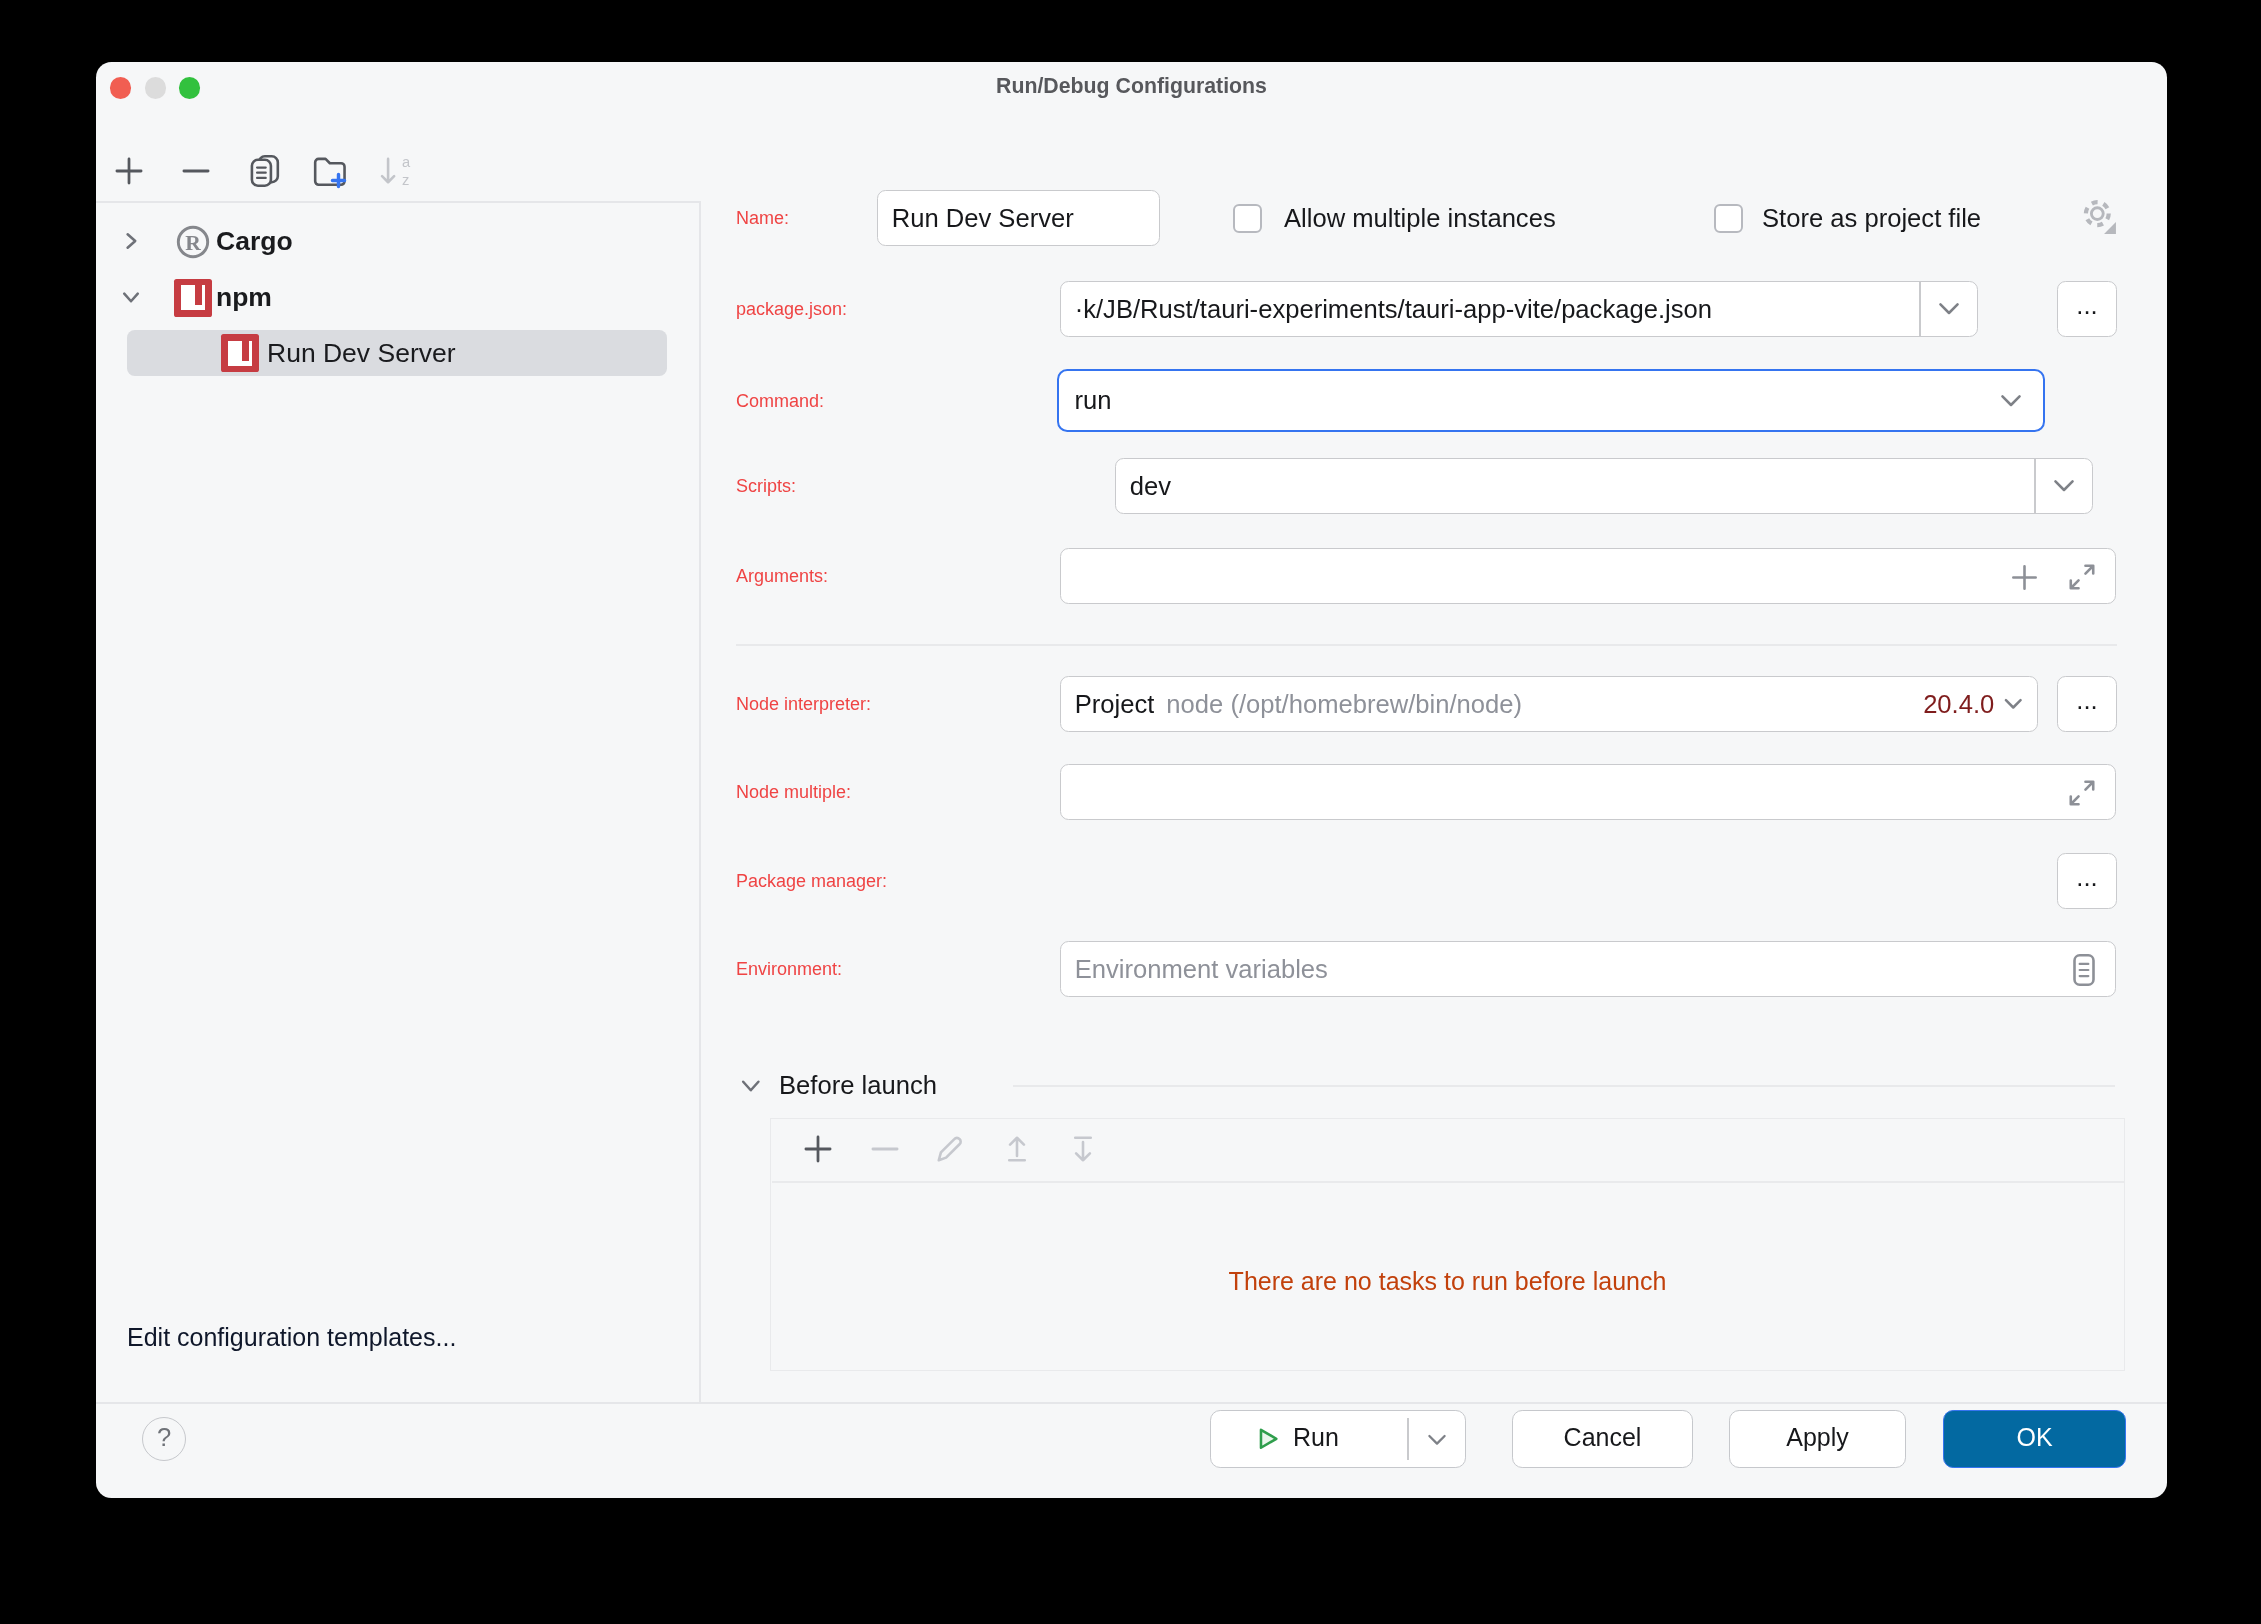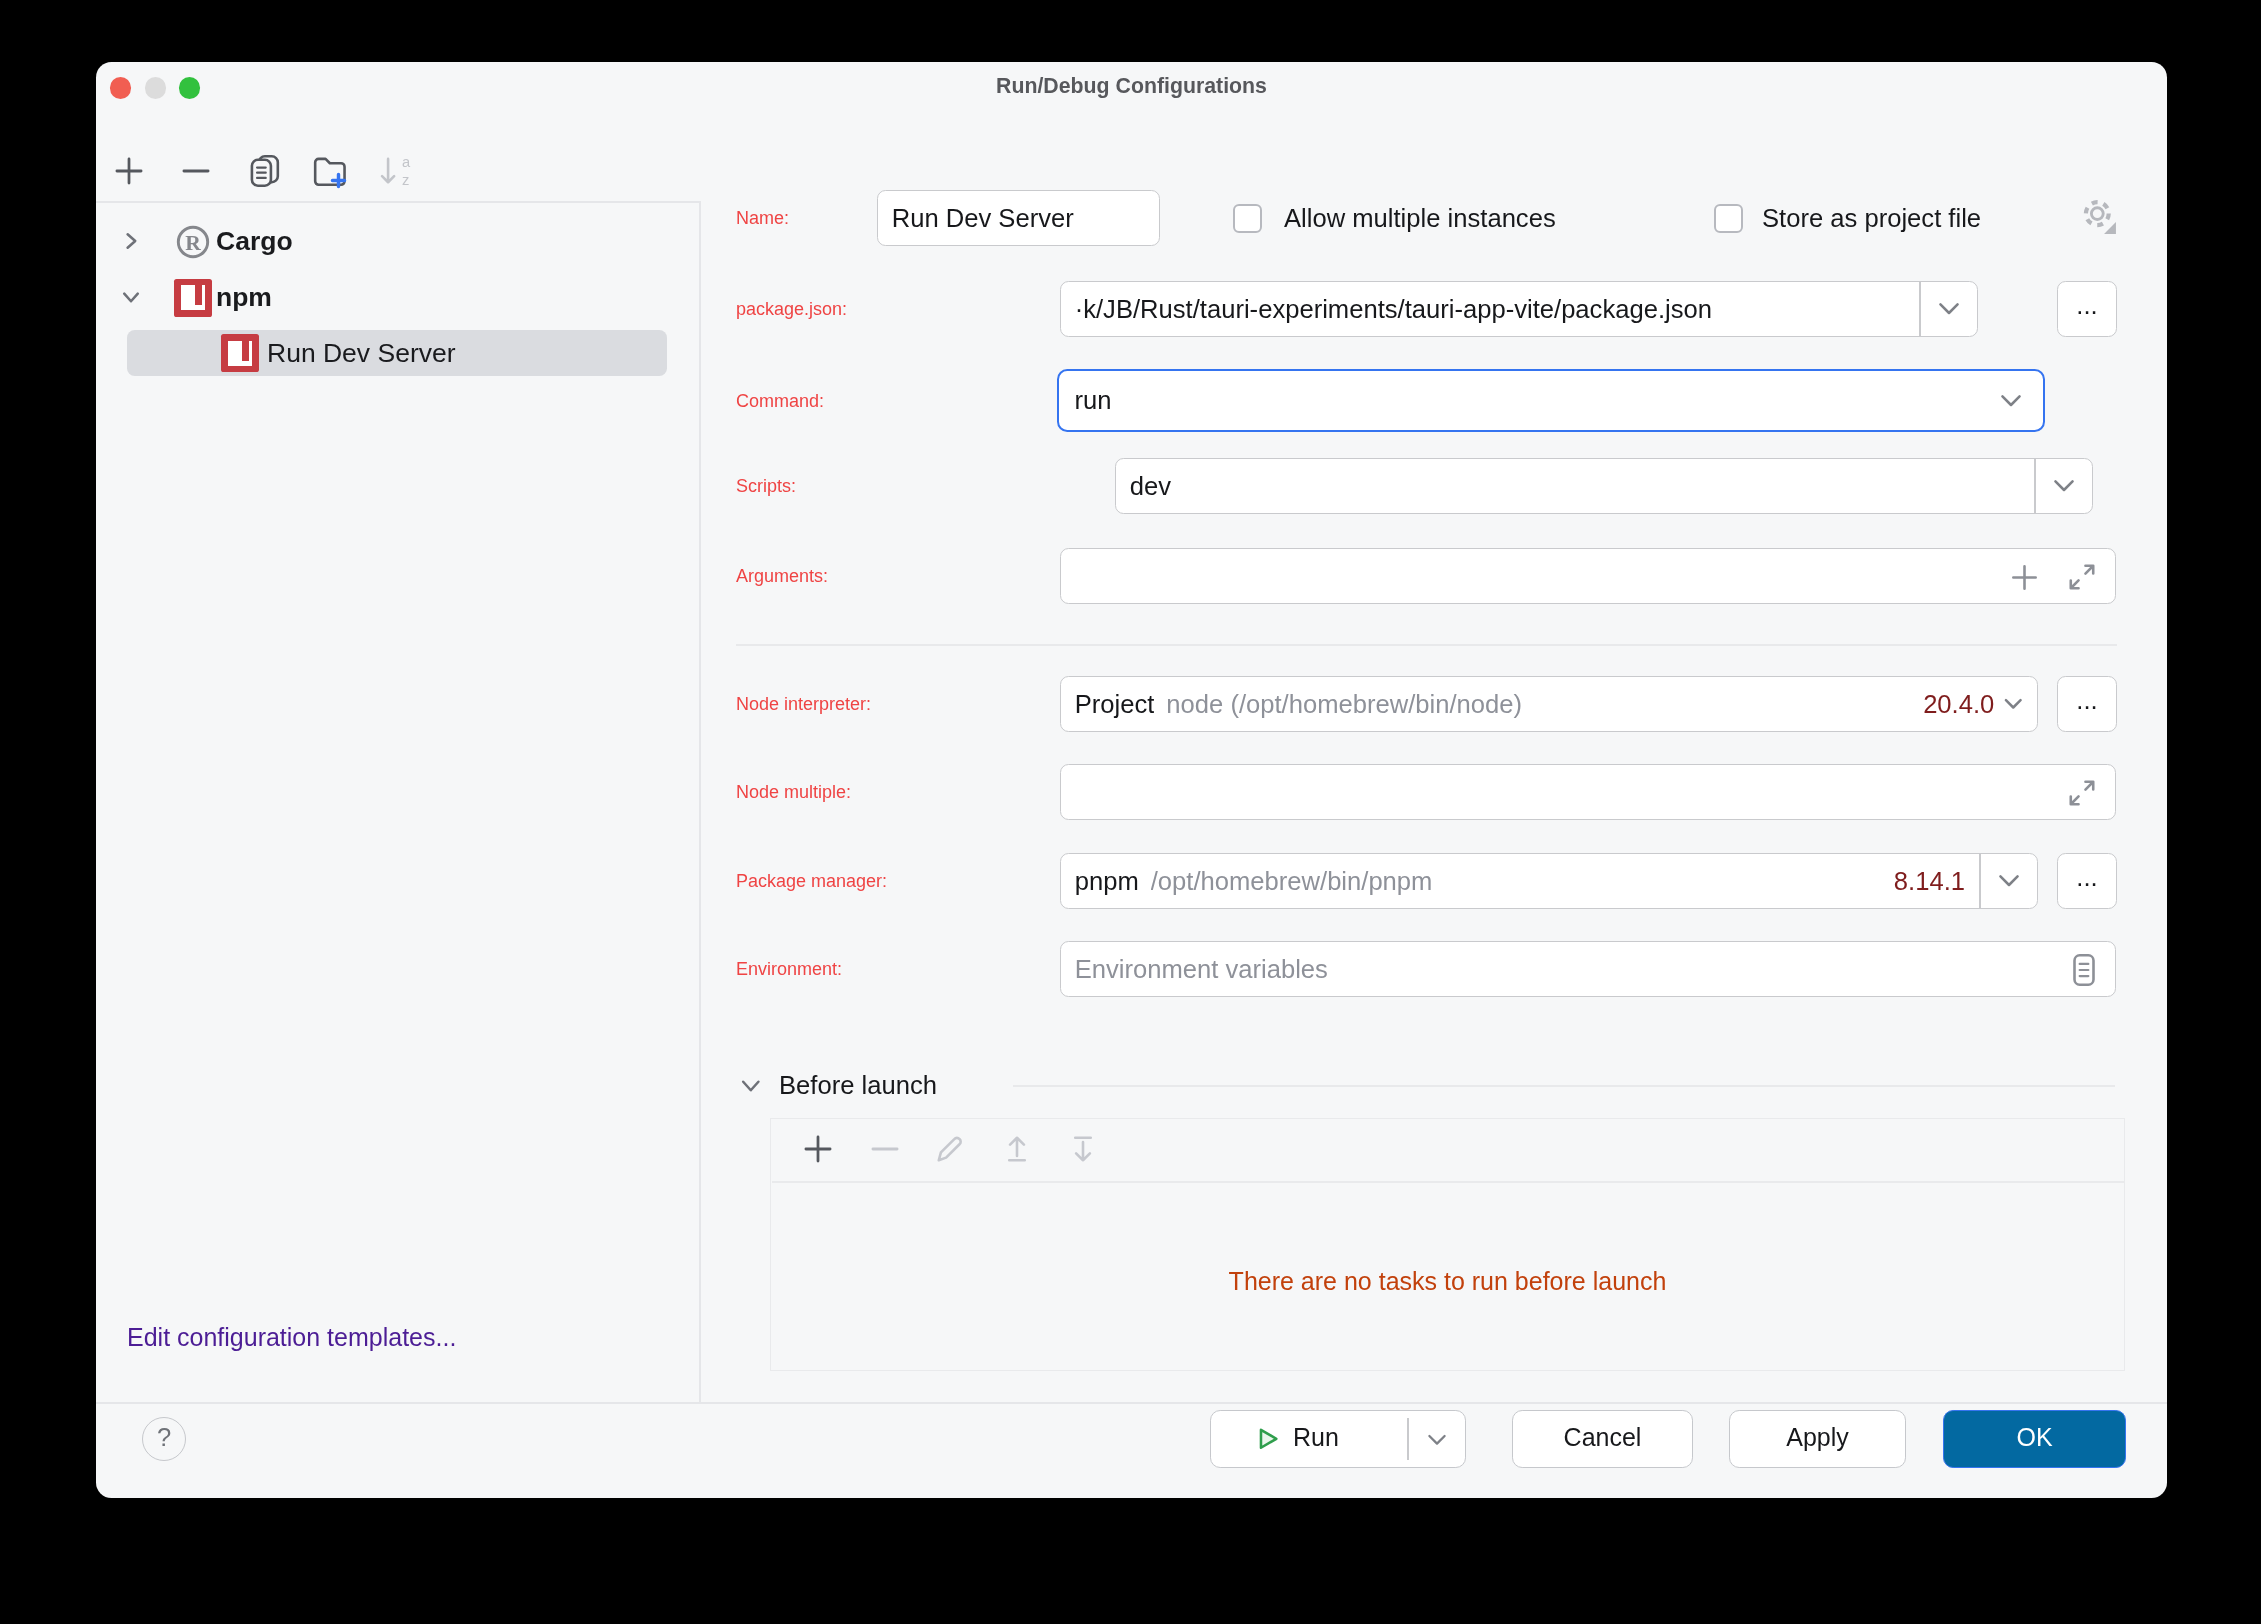--- a/index.html
+++ b/index.html
@@ -15,21 +15,21 @@
   .window-title{position:absolute;left:0;top:0;width:100%;height:49px;line-height:49px;text-align:center;
           font-size:21.3px;font-weight:bold;color:#57585c;}
   .sep{position:absolute;background:#e5e6e9;}
   .tool-icon{position:absolute;width:38px;height:38px;}
   .tree-label{position:absolute;font-size:26.5px;color:#1a1b1e;line-height:43px;height:43px;}
   .bold{font-weight:bold;}
   .sel-row{position:absolute;left:31px;top:268px;width:540px;height:46px;background:#dadce0;border-radius:7.7px;}
   .npm-icon{position:absolute;width:38px;height:38px;background:#c63c42;border-radius:2.6px;}
   .npm-icon .inner{position:absolute;left:6.8px;top:6.8px;right:6.8px;bottom:6.8px;background:#fff;}
   .npm-icon .bar{position:absolute;left:20.5px;top:6.8px;width:7.7px;height:19.6px;background:#c63c42;}
-  .link{position:absolute;font-size:25px;color:#4c1d95;cursor:pointer;}
+  .link{position:absolute;font-size:25px;color:#0f172a;cursor:pointer;}
   .flabel{position:absolute;left:640px;font-size:18px;color:#ef4444;height:56px;line-height:56px;white-space:nowrap;}
   .field{position:absolute;background:#fff;border:1.7px solid #c9cacd;border-radius:8.5px;box-sizing:border-box;
          display:flex;align-items:center;font-size:25.6px;color:#17181b;padding:0 13.7px;}
   .field .ph{color:#8e9199;}
   .field .detail{color:#8e9199;margin-left:12px;white-space:nowrap;overflow:hidden;}
   .field .version{color:#7f1d1d;margin-right:8.5px;}
   .field .spacer{flex:1;}
   .field.focused{border:2.6px solid #3574f0;border-radius:10.2px;}
   .combo-div{position:absolute;top:0;bottom:0;right:56px;width:1.7px;background:#c9cacd;}
   .chev{position:absolute;right:16px;top:50%;margin-top:-7.7px;}
@@ -187,30 +187,20 @@
     <div class="field" style="left:964px;top:702px;width:1056px;height:56px;">
       <svg class="abs" style="right:13.7px;top:9.4px;position:absolute;" width="38" height="38" viewBox="0 0 44 44">
         <g stroke="#8d9097" stroke-width="3" fill="none" stroke-linecap="round" stroke-linejoin="round">
           <path d="M26 18l9-9M26 9h9v9"></path>
           <path d="M18 26l-9 9M9 26v9h9"></path>
         </g>
       </svg>
     </div>
 
     <div class="flabel" style="top:791px;">Package manager:</div>
-    <div class="field" style="left:964px;top:791px;width:978px;height:56px;padding-right:72px;">
-      <span class="value-text">pnpm</span>
-      <span class="detail">/opt/homebrew/bin/pnpm</span>
-      <span class="spacer"></span>
-      <span class="version" style="margin-right:0;">8.14.1</span>
-      <div class="combo-div"></div>
-      <svg class="chev" width="24" height="15.4" viewBox="0 0 28 18">
-        <path d="M4 4l10 10L24 4" stroke="#7e8187" stroke-width="3" fill="none" stroke-linecap="round" stroke-linejoin="round"></path>
-      </svg>
-    </div>
     <div class="dots-btn" style="left:1961px;top:791px;">...</div>
 
     <div class="flabel" style="top:879px;">Environment:</div>
     <div class="field" style="left:964px;top:879px;width:1056px;height:56px;">
       <span class="ph value-text">Environment variables</span>
       <svg class="abs" style="right:12px;top:9.4px;position:absolute;" width="38" height="38" viewBox="0 0 44 44">
         <rect x="11" y="5" width="22" height="34" rx="6" fill="none" stroke="#8d9097" stroke-width="3"></rect>
         <path d="M17 15h10M17 22h10M17 29h10" stroke="#8d9097" stroke-width="2.6" stroke-linecap="round"></path>
       </svg>
     </div>

